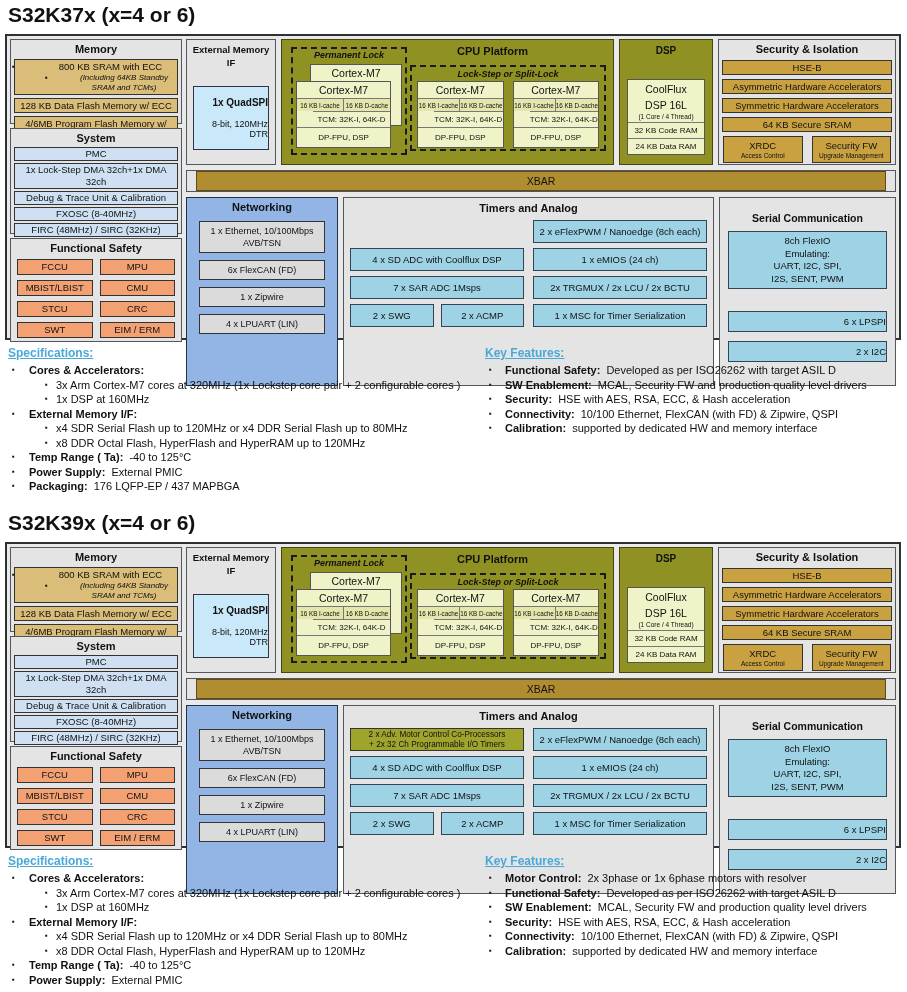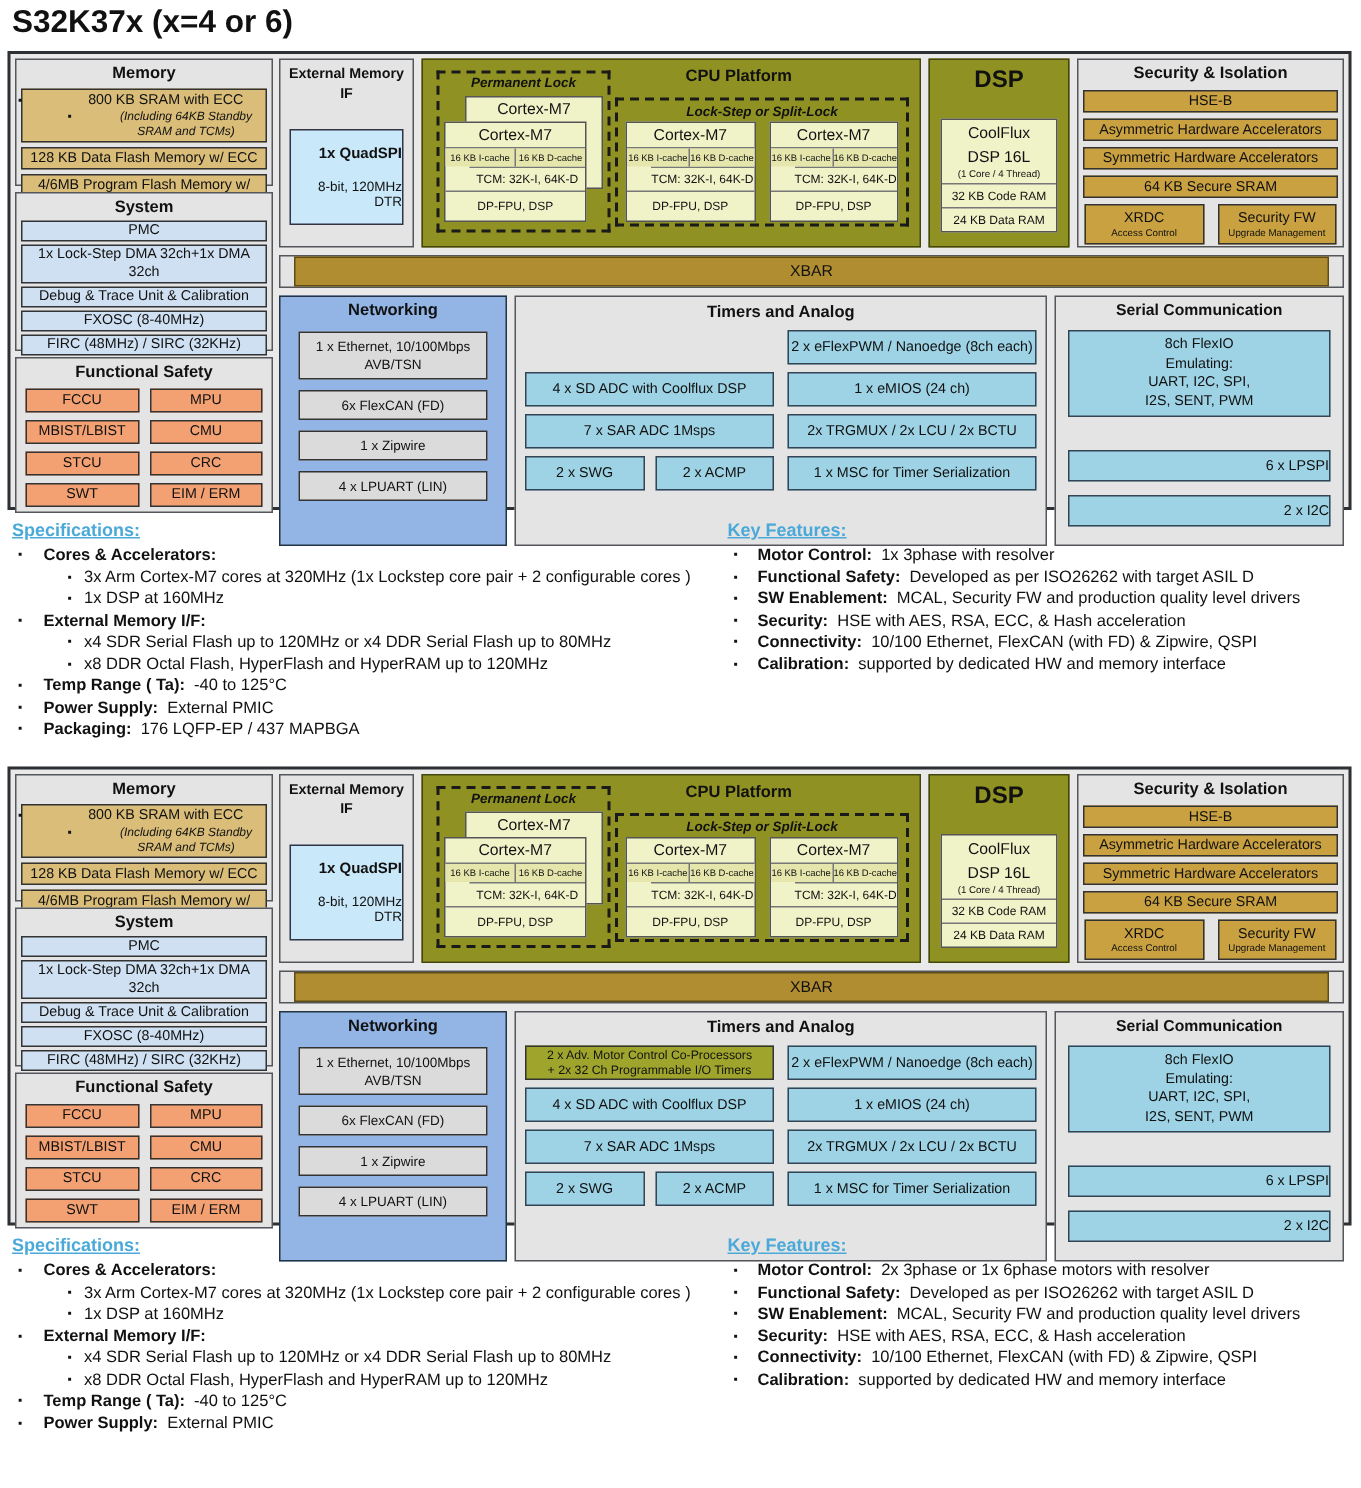--- a/index.html
+++ b/index.html
@@ -47,21 +47,21 @@
   .core-title{font-size:10.5px; text-align:center; padding:2px 0;}
   .cache-row{display:flex; border-top:1px solid #777;}
   .cache-cell{flex:1; font-size:6.3px; text-align:center; padding:3px 0 2px; background:var(--cardsub); white-space:nowrap;}
   .cache-cell + .cache-cell{border-left:1px solid #777;}
   .tcm{font-size:8px; text-align:center; padding:3px 0; border-top:1px solid #777;margin-left:16px;}
   .fpu{font-size:8px; text-align:center; padding:5px 0; border-top:1px solid #777;}
   .lock{position:absolute; left:128px; top:25px; right:7px; height:86px; border:2px dashed #1a1a1a; padding:1px 5px;}
   .lock-cards{display:flex; gap:9px; margin-top:1px;}
   .lock-cards .core-card{flex:1;}
   .dsp{width:94px; background:var(--olive); border:1px solid #44460f; position:relative;}
-  .dsp-title{text-align:center; font-weight:bold; font-size:16px; margin-top:5px;}
+  .dsp-title{text-align:center; font-weight:bold; font-size:10px; margin-top:5px;}
   .dsp-card{position:absolute; left:7px; right:7px; top:39px; background:var(--card); border:1px solid #555; text-align:center;}
   .dsp-name{font-size:10.5px; line-height:13px; padding-top:3px;}
   .dsp-threads{font-size:6.5px; padding:1px 0 2px;}
   .dsp-ram{font-size:8px; border-top:1px solid #777; padding:3px 0;}
   .sec{flex:1; display:flex; flex-direction:column; gap:4px;}
   .gold{background:var(--gold); border:1px solid #333; text-align:center; font-size:9.5px; line-height:13px;}
   .sec-split{display:flex; gap:9px; padding:0 1px;}
   .sec-split .gold{flex:1; padding:2px 0;}
   .gold-sub{font-size:6.5px; line-height:8px;}
   
@@ -72,21 +72,21 @@
   .net .sec-title{margin-bottom:7px;}
   .net-item{background:var(--netitem); border:1px solid #333; text-align:center; font-size:9px; line-height:12px; padding:3px 0; margin-bottom:7px;}
   .timers{flex:1; padding:4px 6px;}
   .t-grid{display:flex; gap:9px; margin-top:5px;}
   .t-col{flex:1; display:flex; flex-direction:column; gap:5px;}
   .t-row{height:23px; display:flex; align-items:center; justify-content:center; text-align:center;}
   .cyanbox{background:var(--cyan); border:1px solid #345; font-size:9.5px;}
   .t-adv{background:var(--olive2); border:1px solid #333; flex-direction:column; font-size:8.2px; line-height:9.5px;}
   .t-split{display:flex; gap:7px; height:23px;}
   .t-split .cyanbox{flex:1; height:23px; display:flex; align-items:center; justify-content:center;}
-  .ser{width:193px; padding:3px 8px;}
+  .ser{width:177px; padding:14px 8px;}
   .ser .sec-title{font-size:10.5px; margin-bottom:6px;}
   .ser-big{background:var(--cyan); border:1px solid #345; text-align:center; font-size:9.5px; line-height:12.5px; padding:3px 0; margin-bottom:22px;}
   .ser-item{background:var(--cyan); border:1px solid #345; text-align:right; font-size:9.5px; padding:4px 0; margin-bottom:9px;}
   
   .specs-row{display:flex; margin-top:6px;}
   .spec-col{width:477px;}
   .feat-col{flex:1;}
   .spec-h{color:var(--specblue); font-size:12px; font-weight:bold; text-decoration:underline; margin:0 0 3px 8px;}
   .li{position:relative; font-size:11px; line-height:14.5px;}
   .li b{margin-right:3px;}
@@ -270,30 +270,30 @@
 
       <div class="li l1"><b>External Memory I/F:</b></div>
       <div class="li l2"><span>x4 SDR Serial Flash up to 120MHz or x4 DDR Serial Flash up to 80MHz</span></div>
       <div class="li l2"><span>x8 DDR Octal Flash, HyperFlash and HyperRAM up to 120MHz</span></div>
       <div class="li l1"><b>Temp Range ( Ta):</b> <span>-40 to 125°C</span></div>
       <div class="li l1"><b>Power Supply:</b> <span>External PMIC</span></div>
       <div class="li l1"><b>Packaging:</b> <span>176 LQFP-EP / 437 MAPBGA</span></div>
     </div>
     <div class="feat-col">
       <div class="spec-h">Key Features:</div>
-      <div class="li l1f"><b>Motor Control:</b> <span>1x 3phase with resolver</span></div>
       <div class="li l1f"><b>Functional Safety:</b> <span>Developed as per ISO26262 with target ASIL D</span></div>
       <div class="li l1f"><b>SW Enablement:</b> <span>MCAL, Security FW and production quality level drivers</span></div>
       <div class="li l1f"><b>Security:</b> <span>HSE with AES, RSA, ECC, &amp; Hash acceleration</span></div>
       <div class="li l1f"><b>Connectivity:</b> <span>10/100 Ethernet, FlexCAN (with FD) &amp; Zipwire, QSPI</span></div>
       <div class="li l1f"><b>Calibration:</b> <span>supported by dedicated HW and memory interface</span></div>
     </div>
   </div>
 </div>
 <div class="half" style="top:511px">
+  <div class="big-title">S32K39x (x=4 or 6)</div>
   <div class="frame">
     <div class="left-col">
       <div class="section mem">
         <div class="sec-title">Memory</div>
         <div class="mem-sram">
           <div class="l1">800 KB SRAM with ECC</div>
           <div class="l2">(Including 64KB Standby SRAM and TCMs)</div>
         </div>
         <div class="mem-item">128 KB Data Flash Memory w/ ECC</div>
         <div class="mem-item">4/6MB Program Flash Memory w/ ECC</div>

